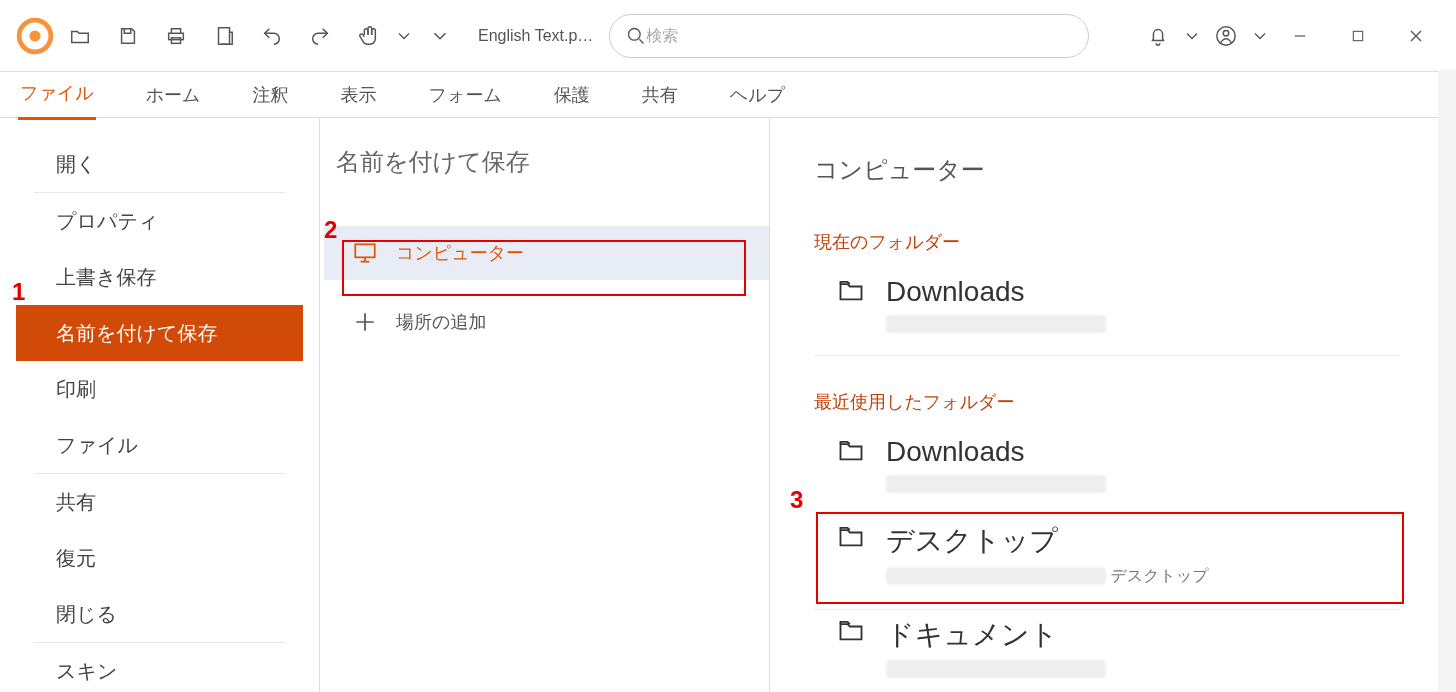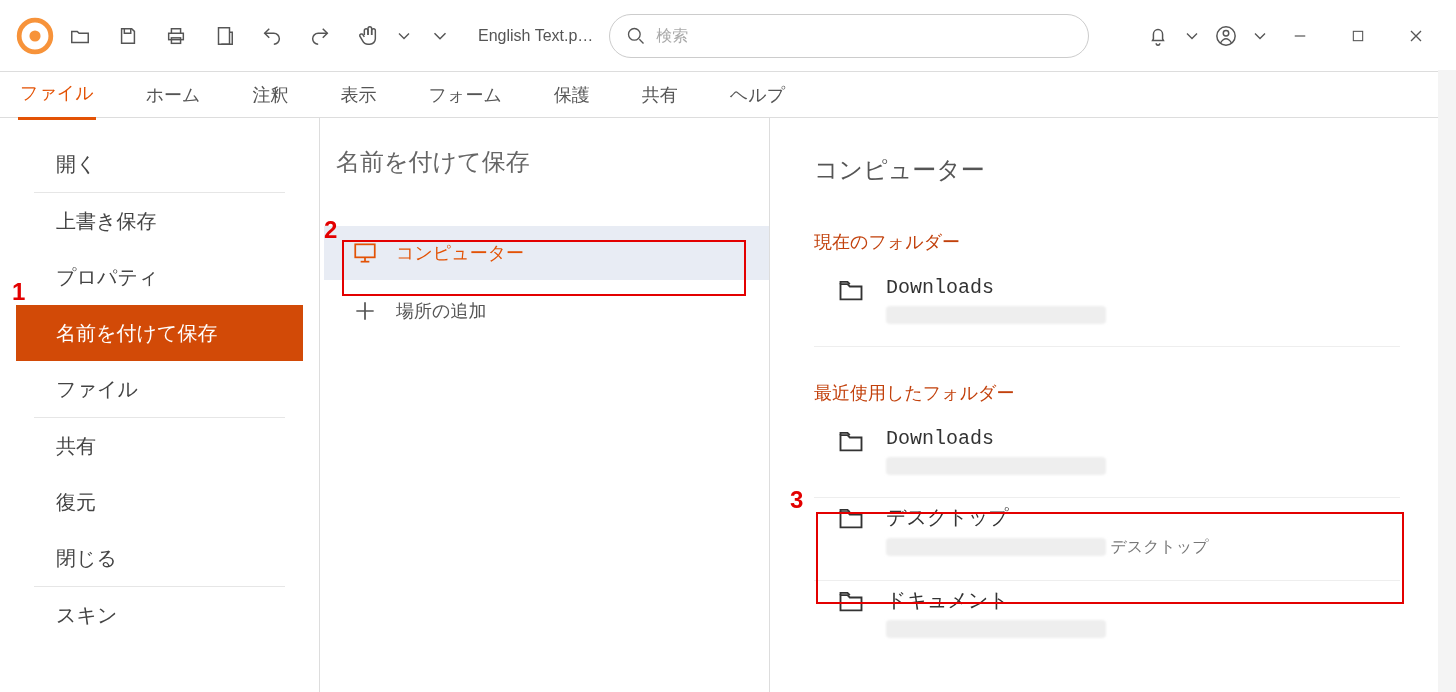--- a/index.html
+++ b/index.html
@@ -5,21 +5,21 @@
     * { margin: 0; padding: 0; box-sizing: border-box; font-family: "Segoe UI", "Meiryo", sans-serif; }
     body { width: 1456px; height: 692px; background: #fff; color: #333; overflow: hidden; position: relative; }
 
     
     .titlebar { height: 72px; display: flex; align-items: center; border-bottom: 1px solid #ddd; }
     .titlebar .left  { display: flex; align-items: center; gap: 4px; padding-left: 16px; }
     .app-logo { width: 38px; height: 38px; display:flex; align-items:center; justify-content:center; }
     .tb-btn { width: 44px; height: 44px; display:flex; align-items:center; justify-content:center; color:#666; cursor:pointer; }
     .tb-btn svg { width: 22px; height: 22px; stroke:#555; fill:none; stroke-width:1.6; }
     .doc-title { margin-left: 12px; font-size: 16px; color:#555; max-width: 120px; white-space: nowrap; overflow:hidden; text-overflow: ellipsis; }
-    .searchbox { margin-left: 12px; width: 480px; height: 44px; border:1px solid #ccc; border-radius: 22px; display:flex; align-items:center; padding: 0 16px; gap:10px; }
+    .searchbox { margin-left: 12px; width: 480px; height: 44px; border:1px solid #ccc; border-radius: 22px; display:flex; align-items:center; padding: 0 16px; }
     .searchbox input { border:none; outline:none; font-size:16px; flex:1; background:transparent; }
     .searchbox input::placeholder { color:#aaa; }
     .titlebar .right { margin-left:auto; display:flex; align-items:center; gap: 2px; padding-right: 12px; }
     .win-btn { width: 56px; height: 44px; display:flex; align-items:center; justify-content:center; cursor:pointer; }
 
     
     .ribbon { height: 46px; border-bottom:1px solid #ddd; display:flex; align-items:center; gap: 48px; padding-left: 18px; font-size:18px; color:#555; }
     .ribbon-tab { padding: 12px 2px; cursor:pointer; position:relative; }
     .ribbon-tab.active { color:#e35205; border-bottom:3px solid #e35205; }
 
@@ -36,21 +36,21 @@
     .loc-item.sel { background:#e8ecf4; color:#e35205; }
     .loc-item.sel svg { stroke:#e35205; }
     .highlight-box2 { position:absolute; left: 342px; top: 240px; width: 404px; height: 56px; border:2px solid #e30000; }
 
     .col3 { flex:1; padding: 36px 0 0 44px; position:relative; }
     .col3 h2 { font-size:24px; font-weight:400; color:#555; margin-bottom: 44px; }
     .subhdr { font-size:18px; color:#c2410c; margin: 12px 0 16px 0; }
     .folder-row { display:flex; align-items:flex-start; gap:18px; padding: 6px 0 22px 20px; border-bottom:1px solid #eee; margin-right: 56px; cursor:pointer; }
     .folder-row.last { border-bottom:none; }
     .folder-icon svg { width:34px; height:28px; stroke:#333; fill:none; stroke-width:1.6; }
-    .folder-text .fname { font-size:20px; color:#333;font-family:Liberation Mono, monospace; }
+    .folder-text .fname { font-size:28px; color:#333; }
     .folder-text .fpath { font-size:16px; color:#777; margin-top:6px; }
     .fpath .blurred { display:inline-block; min-width:220px; height:18px; background:#eee; border-radius:4px; filter:blur(1px); vertical-align:middle; }
     .highlight-box3 { position:absolute; left:816px; top:512px; width:588px; height:92px; border:2px solid #e30000; }
 
     
     .step { position:absolute; font-size:24px; font-weight:700; color:#e30000; }
     .step1 { left: 12px;  top: 278px; }
     .step2 { left: 324px; top: 216px; }
     .step3 { left: 790px; top: 486px; }
 
@@ -182,43 +182,44 @@
   <div class="ribbon-tab">保護</div>
   <div class="ribbon-tab">共有</div>
   <div class="ribbon-tab">ヘルプ</div>
 </div>
 
 <div class="backstage">
 
   <div class="col1">
     <div class="file-item">開く</div>
     <div class="file-divider"></div>
+    <div class="file-item">プロパティ</div>
     <div class="file-item">上書き保存</div>
-    <div class="file-item">プロパティ</div>
     <div class="file-item selected">名前を付けて保存</div>
+    <div class="file-item">印刷</div>
     <div class="file-item">ファイル</div>
     <div class="file-divider"></div>
     <div class="file-item">共有</div>
     <div class="file-item">復元</div>
     <div class="file-item">閉じる</div>
     <div class="file-divider"></div>
     <div class="file-item">スキン</div>
   </div>
 
   <div class="col2">
     <h2>名前を付けて保存</h2>
     <div class="loc-item sel">
       <svg class="icon-stroke" viewBox="0 0 24 24" width="26" height="26">
           <rect x="3" y="4" width="18" height="12"></rect>
           <path d="M8 20h8"></path>
           <path d="M12 16v4"></path>
         </svg>
       <span>コンピューター</span>
     </div>
-    <div class="loc-item" style="margin-top:4px">
+    <div class="loc-item" style="margin-top:15px">
       <svg class="icon-stroke" viewBox="0 0 24 24" width="26" height="26">
           <path d="M12 4v16M4 12h16"></path>
         </svg>
       <span>場所の追加</span>
     </div>
   </div>
 
   <div class="col3">
     <h2>コンピューター</h2>
 

